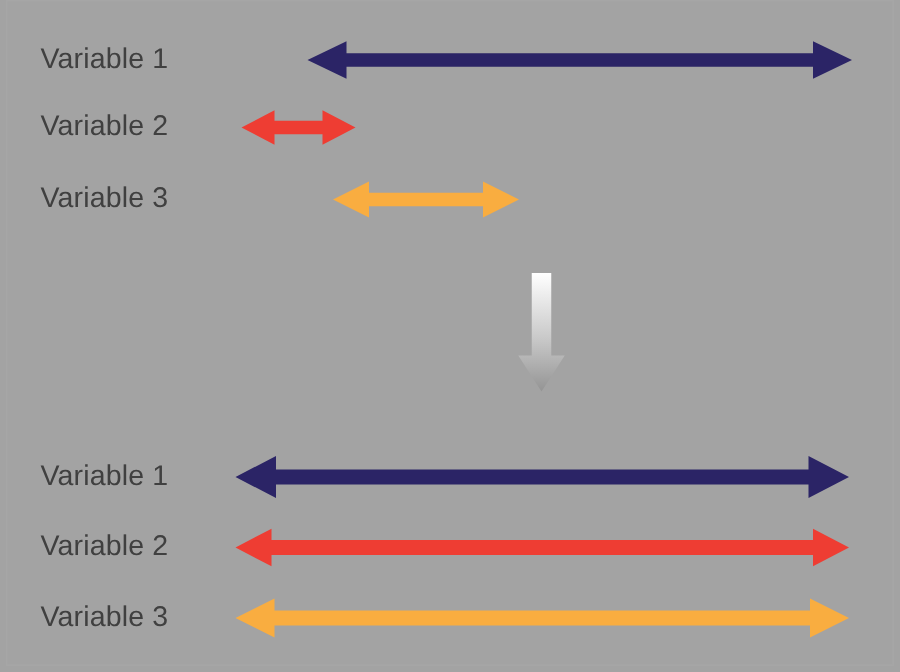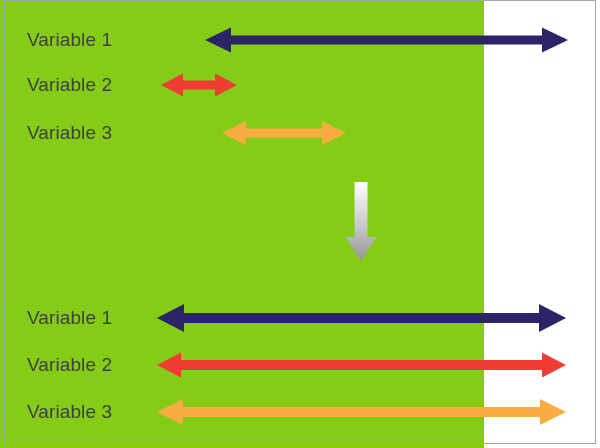--- a/index.html
+++ b/index.html
@@ -8,23 +8,23 @@
     background: #ffffff;
   }
   body {
     width: 600px;
     height: 448px;
     font-family: "Liberation Sans", sans-serif;
     overflow: hidden;
   }
   #figure-canvas {
     position: relative;
-    width: 484px;
+    width: 600px;
     height: 448px;
-    background: #84cc16;
+    background: #a3a3a3;
   }
   .frame-border {
     position: absolute;
     left: 4px;
     top: 0px;
     width: 592px;
     height: 444px;
     border: 1px solid #a6a6a6;
     box-sizing: border-box;
     pointer-events: none;

